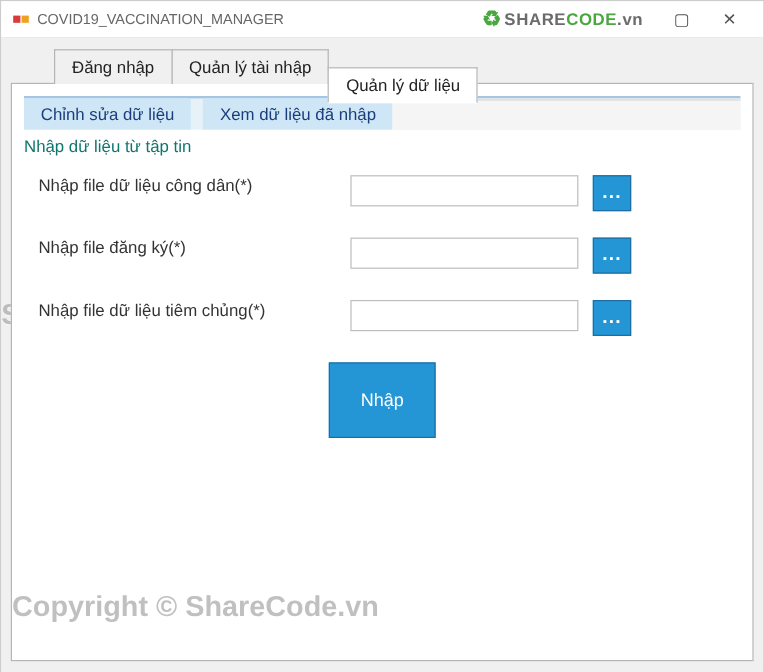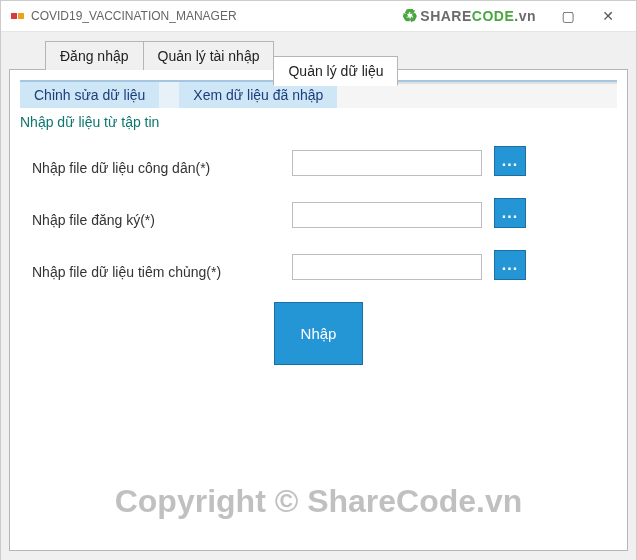--- a/index.html
+++ b/index.html
@@ -98,32 +98,32 @@
   .subtab-row .filler {
     flex:1; background:#f5f5f5; border-top:2px solid #e0e0e0; margin-left:0;
   }
   .subtab {
     padding: 4px 14px;
     font-size: 14px;
     color: #1a3e7a;
     display:flex; align-items:center;
     background: #cfe6f7;
   }
-  .subtab + .subtab { margin-left: 20px; }
+  .subtab + .subtab { margin-left: 10px; }
   .section-label {
     font-size: 14px;
     color: #0f766e;
     margin: 6px 0 12px 0;
   }
   .form-area {
     padding: 4px 12px;
   }
   .form-row {
     display:flex;
-    align-items:flex-end;
+    align-items:flex-start;
     margin-bottom: 22px;
   }
   .form-row .lbl {
     width: 260px;
     font-size: 14px;
     color: #333;
   }
   .form-row input.filebox {
     width: 190px;
     height: 26px;
@@ -149,22 +149,21 @@
     background: #2496d6;
     border: 1px solid #1b6fa3;
     color: #fff;
     padding: 22px 26px;
     font-size: 15px;
     cursor:pointer;
   }
   .watermark {
     position: absolute;
     left: 0; right: 0;
-    text-align: center;
-    font-size: 32px;
+    font-size: 24px;
     color: rgba(140,140,140,0.55);
     font-weight: 600;
     pointer-events: none;
     text-shadow: 0 1px 0 rgba(255,255,255,0.6);
   }
   .wm1 { top: 248px; }
   .wm2 { bottom: 30px; }
 </style>
 </head>
 <body>

